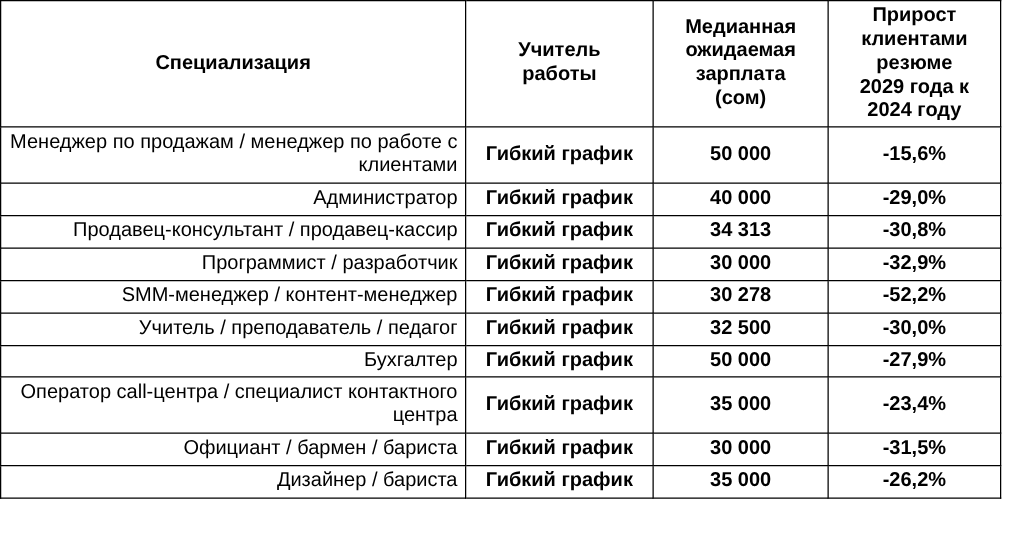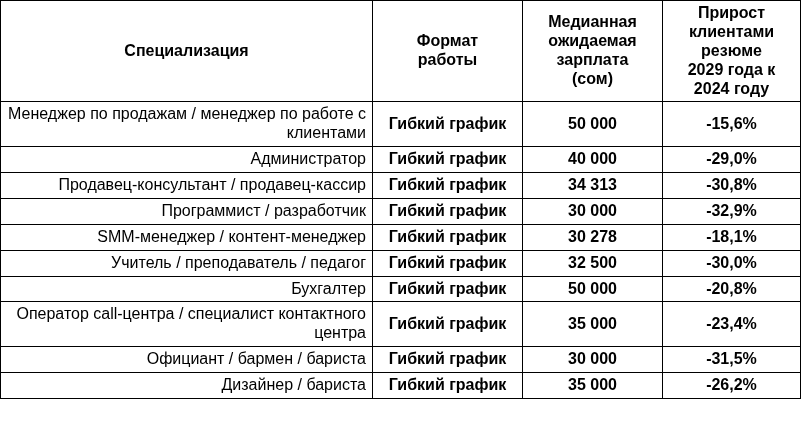--- a/index.html
+++ b/index.html
@@ -61,21 +61,21 @@
 <body>
 
 <div class="sheet">
   <table class="data-table">
     <thead>
       <tr>
         <th class="col-spec">
           <span class="hdr-line">Специализация</span>
         </th>
         <th class="col-format">
-          <span class="hdr-line">Формат</span>
+          <span class="hdr-line">Учитель</span>
           <span class="hdr-line">работы</span>
         </th>
         <th class="col-salary">
           <span class="hdr-line">Медианная</span>
           <span class="hdr-line">ожидаемая</span>
           <span class="hdr-line">зарплата</span>
           <span class="hdr-line">(сом)</span>
         </th>
         <th class="col-growth">
           <span class="hdr-line">Прирост</span>
@@ -108,33 +108,33 @@
       <tr>
         <td class="spec">Программист / разработчик</td>
         <td class="format">Гибкий график</td>
         <td class="salary">30 000</td>
         <td class="growth">-32,9%</td>
       </tr>
       <tr>
         <td class="spec">SMM-менеджер / контент-менеджер</td>
         <td class="format">Гибкий график</td>
         <td class="salary">30 278</td>
-        <td class="growth">-18,1%</td>
+        <td class="growth">-52,2%</td>
       </tr>
       <tr>
         <td class="spec">Учитель / преподаватель / педагог</td>
         <td class="format">Гибкий график</td>
         <td class="salary">32 500</td>
         <td class="growth">-30,0%</td>
       </tr>
       <tr>
         <td class="spec">Бухгалтер</td>
         <td class="format">Гибкий график</td>
         <td class="salary">50 000</td>
-        <td class="growth">-20,8%</td>
+        <td class="growth">-27,9%</td>
       </tr>
       <tr>
         <td class="spec">Оператор call-центра / специалист контактного центра</td>
         <td class="format">Гибкий график</td>
         <td class="salary">35 000</td>
         <td class="growth">-23,4%</td>
       </tr>
       <tr>
         <td class="spec">Официант / бармен / бариста</td>
         <td class="format">Гибкий график</td>

